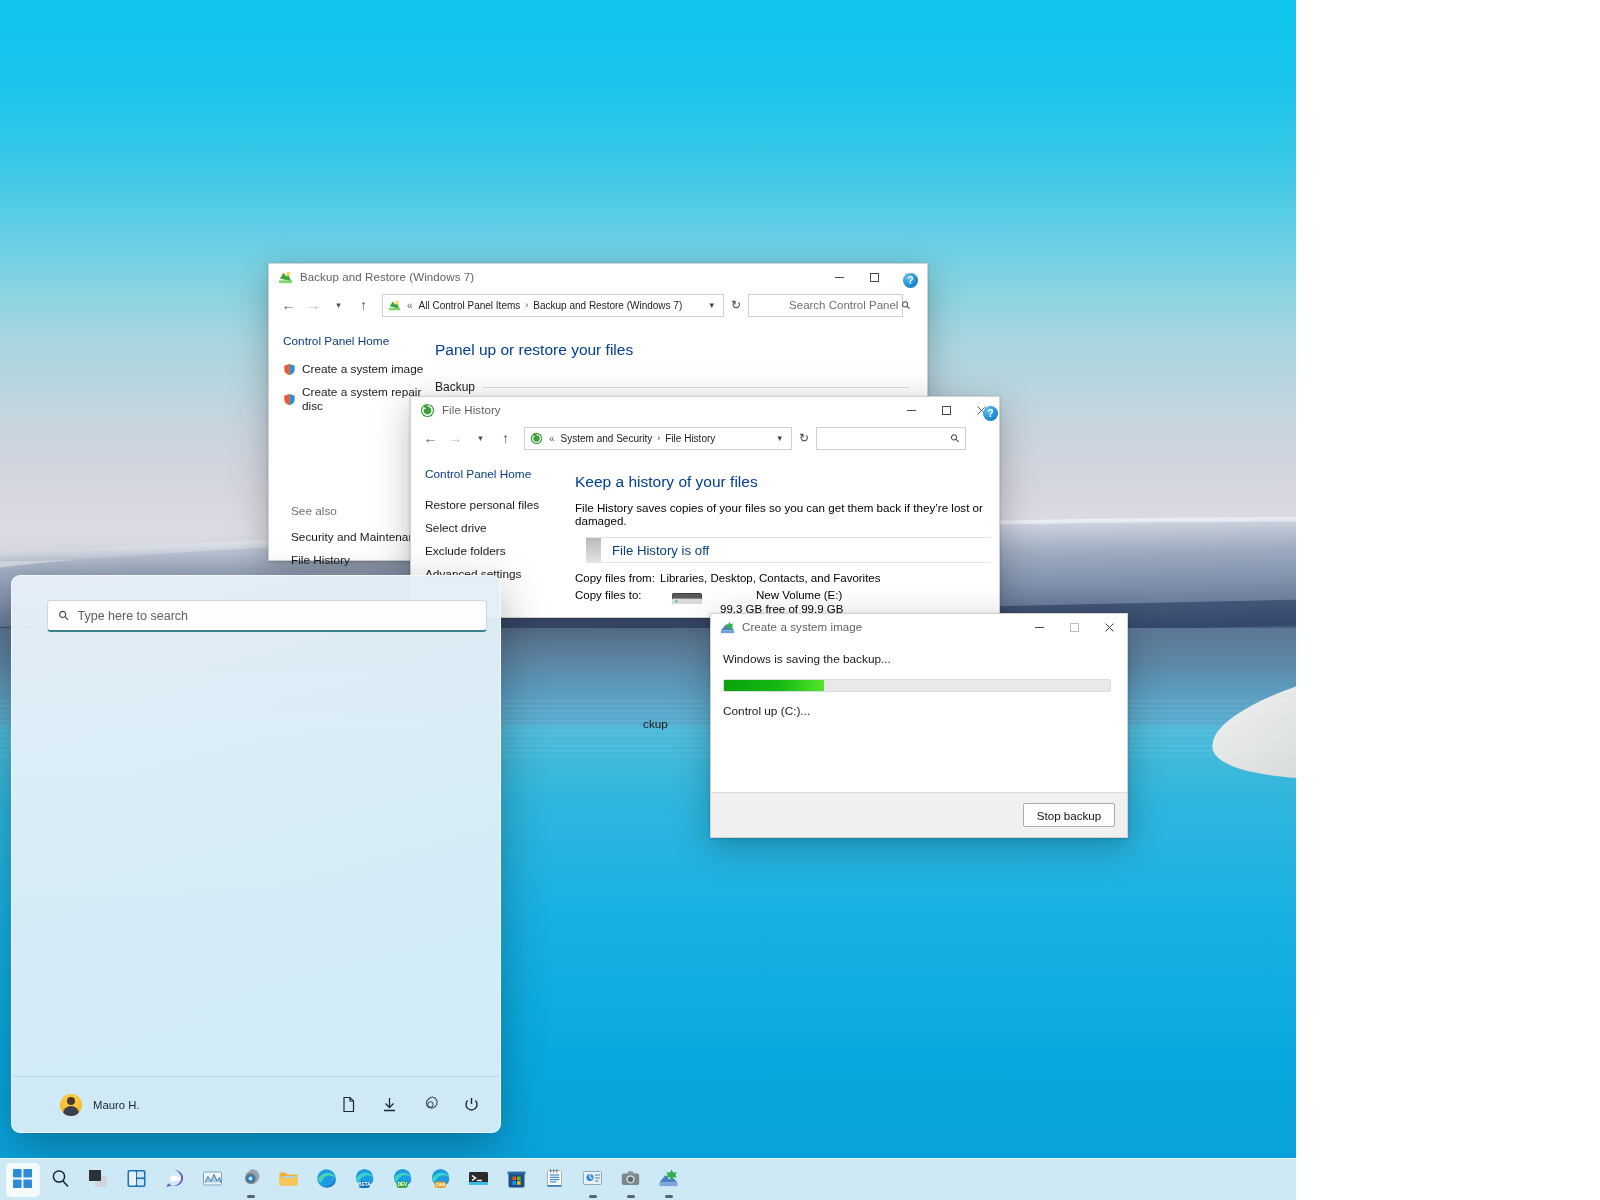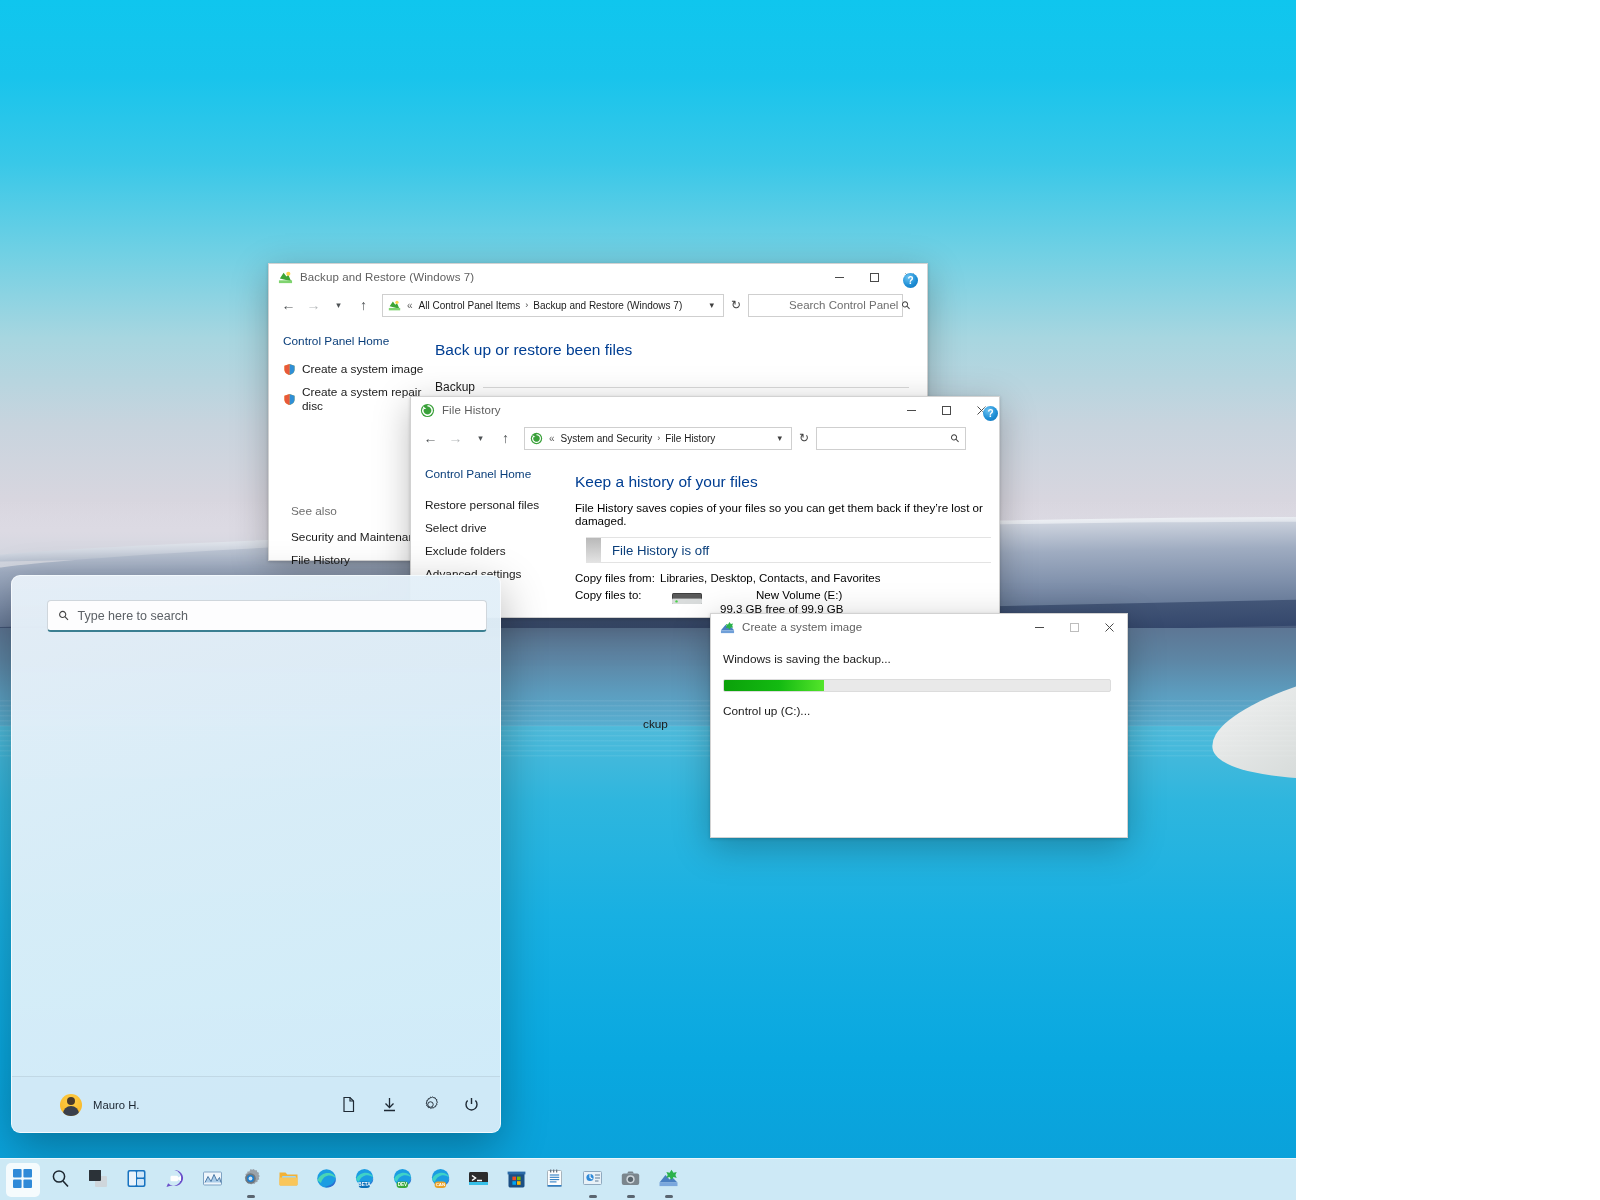--- a/index.html
+++ b/index.html
@@ -290,21 +290,21 @@
 
         <div style="position:absolute; left:22px; top:240px;">
           <div class="sidelabel" style="margin-bottom:12px;">See also</div>
           <div class="sidelink">Security and Maintenance</div>
           <div class="sidelink">File History</div>
         </div>
       </div>
 
       <div class="cpmain">
         <div class="infobubble" style="right:9px; top:-47px;">?</div>
-        <div class="h1blue" style="margin:5px 0 21px 4px;">Back up or restore been files</div>
+        <div class="h1blue" style="margin:5px 0 21px 4px;">Panel up or restore your files</div>
         <div class="grouphead" style="margin:0 18px 0 4px;">
           <span>Backup</span>
           <span class="rule"></span>
         </div>
         <div style="display:flex; align-items:center; margin:14px 18px 0 28px;">
           <span style="font-size:11.8px;">Windows Backup has not been set up.</span>
           <span style="flex:1"></span>
           <span style="display:flex;align-items:center;gap:4px;">
             <span style="width:13px;height:11px;display:inline-block;">
               <svg width="13" height="11" viewBox="0 0 14 12">
@@ -492,20 +492,23 @@
     </div>
 
     <div style="padding:12px 16px 0 12px;">
       <div style="font-size:11.8px; color:#1a1a1a;">Windows is saving the backup...</div>
       <div id="progtrack" style="margin-top:13px; height:13px; background:#e9e9e9; border:1px solid #dcdcdc; border-radius:2px; overflow:hidden;">
         <div id="progfill" style="height:100%; width:26%; background:linear-gradient(90deg,#0ba10a 0%,#13ba11 55%,#54e52b 100%);"></div>
       </div>
       <div style="font-size:11.8px; color:#1a1a1a; margin-top:12px;">Control up (C:)...</div>
     </div>
 
+    <div style="position:absolute; left:0; bottom:0; width:100%; height:45px; background:#f0f0f0; border-top:1px solid #dcdcdc; display:flex; align-items:center; justify-content:flex-end; padding-right:12px;">
+      <div style="min-width:92px; height:24px; background:#fdfdfd; border:1px solid #adadad; border-radius:2px; display:flex; align-items:center; justify-content:center; font-size:11.6px; color:#111;">Stop backup</div>
+    </div>
   </div>
 
   <div id="taskbar">
     <div id="tb-left">
 
       <div class="tbitem active">
         <span class="tbicon">
           <svg width="21" height="21" viewBox="0 0 21 21">
             <rect x="1" y="1" width="8.6" height="8.6" rx="1" fill="#2f8ad8"></rect>
             <rect x="11.4" y="1" width="8.6" height="8.6" rx="1" fill="#2f8ad8"></rect>

